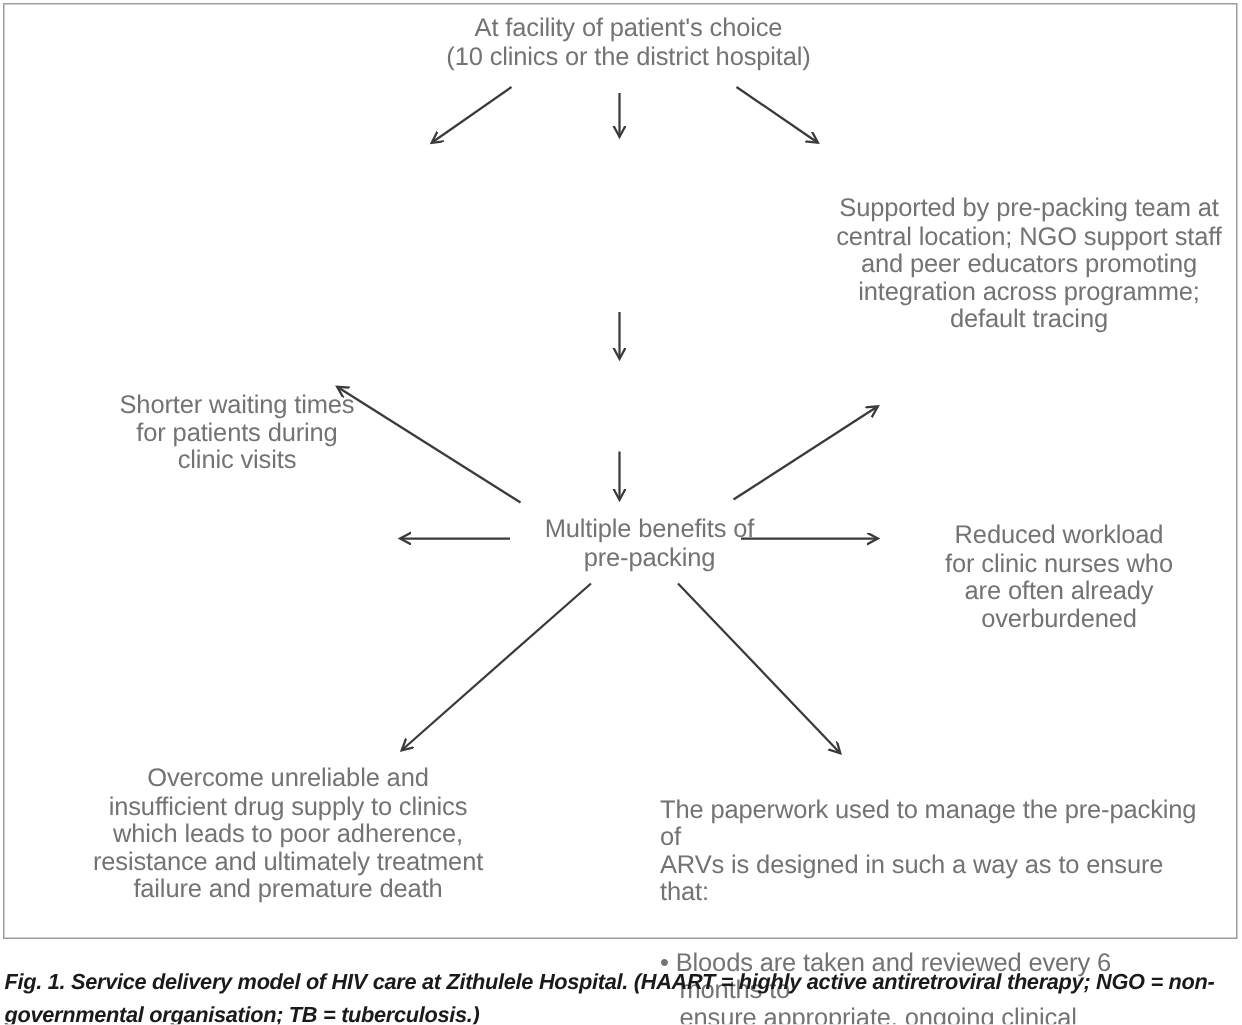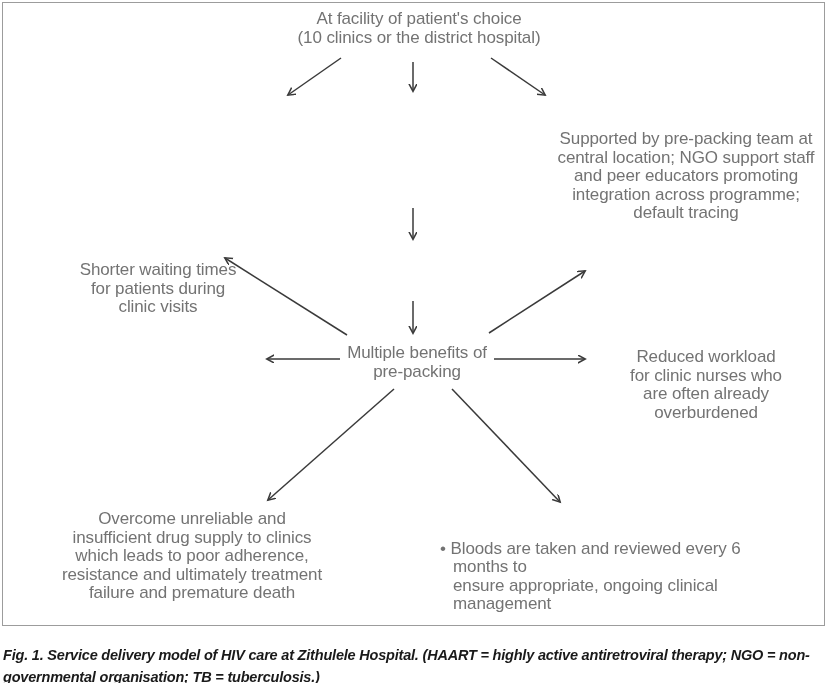--- a/index.html
+++ b/index.html
@@ -90,35 +90,37 @@
 and peer educators promoting
 integration across programme;
 default tracing</div>
 
   <div class="node" style="left:58px; top:233px; width:200px;margin-top:28px;">Shorter waiting times
 for patients during
 clinic visits</div>
 
 
 
-  <div class="node" style="left:336px; top:344px; width:162px;">Multiple benefits of
+  <div class="node" style="left:352px; top:344px; width:162px;">Multiple benefits of
 pre-packing</div>
 
 
   <div class="node" style="left:58px; top:510px; width:268px;">Overcome unreliable and
 insufficient drug supply to clinics
 which leads to poor adherence,
 resistance and ultimately treatment
 failure and premature death</div>
 
   <div class="node" style="left:608px; top:348px; width:196px;">Reduced workload
 for clinic nurses who
 are often already
 overburdened</div>
 
   <div class="node left-align" style="left:440px; top:512px; width:360px;">
+    <div class="paperwork-intro">The paperwork used to manage the pre-packing of
+ARVs is designed in such a way as to ensure that:</div>
     <div class="bullet-item">• Bloods are taken and reviewed every 6 months to
 ensure appropriate, ongoing clinical management</div>
   </div>
 
   <div class="caption">Fig. 1. Service delivery model of HIV care at Zithulele Hospital. (HAART = highly active antiretroviral therapy; NGO = non-governmental organisation; TB = tuberculosis.)</div>
 
 </div>
 
 </body></html>

